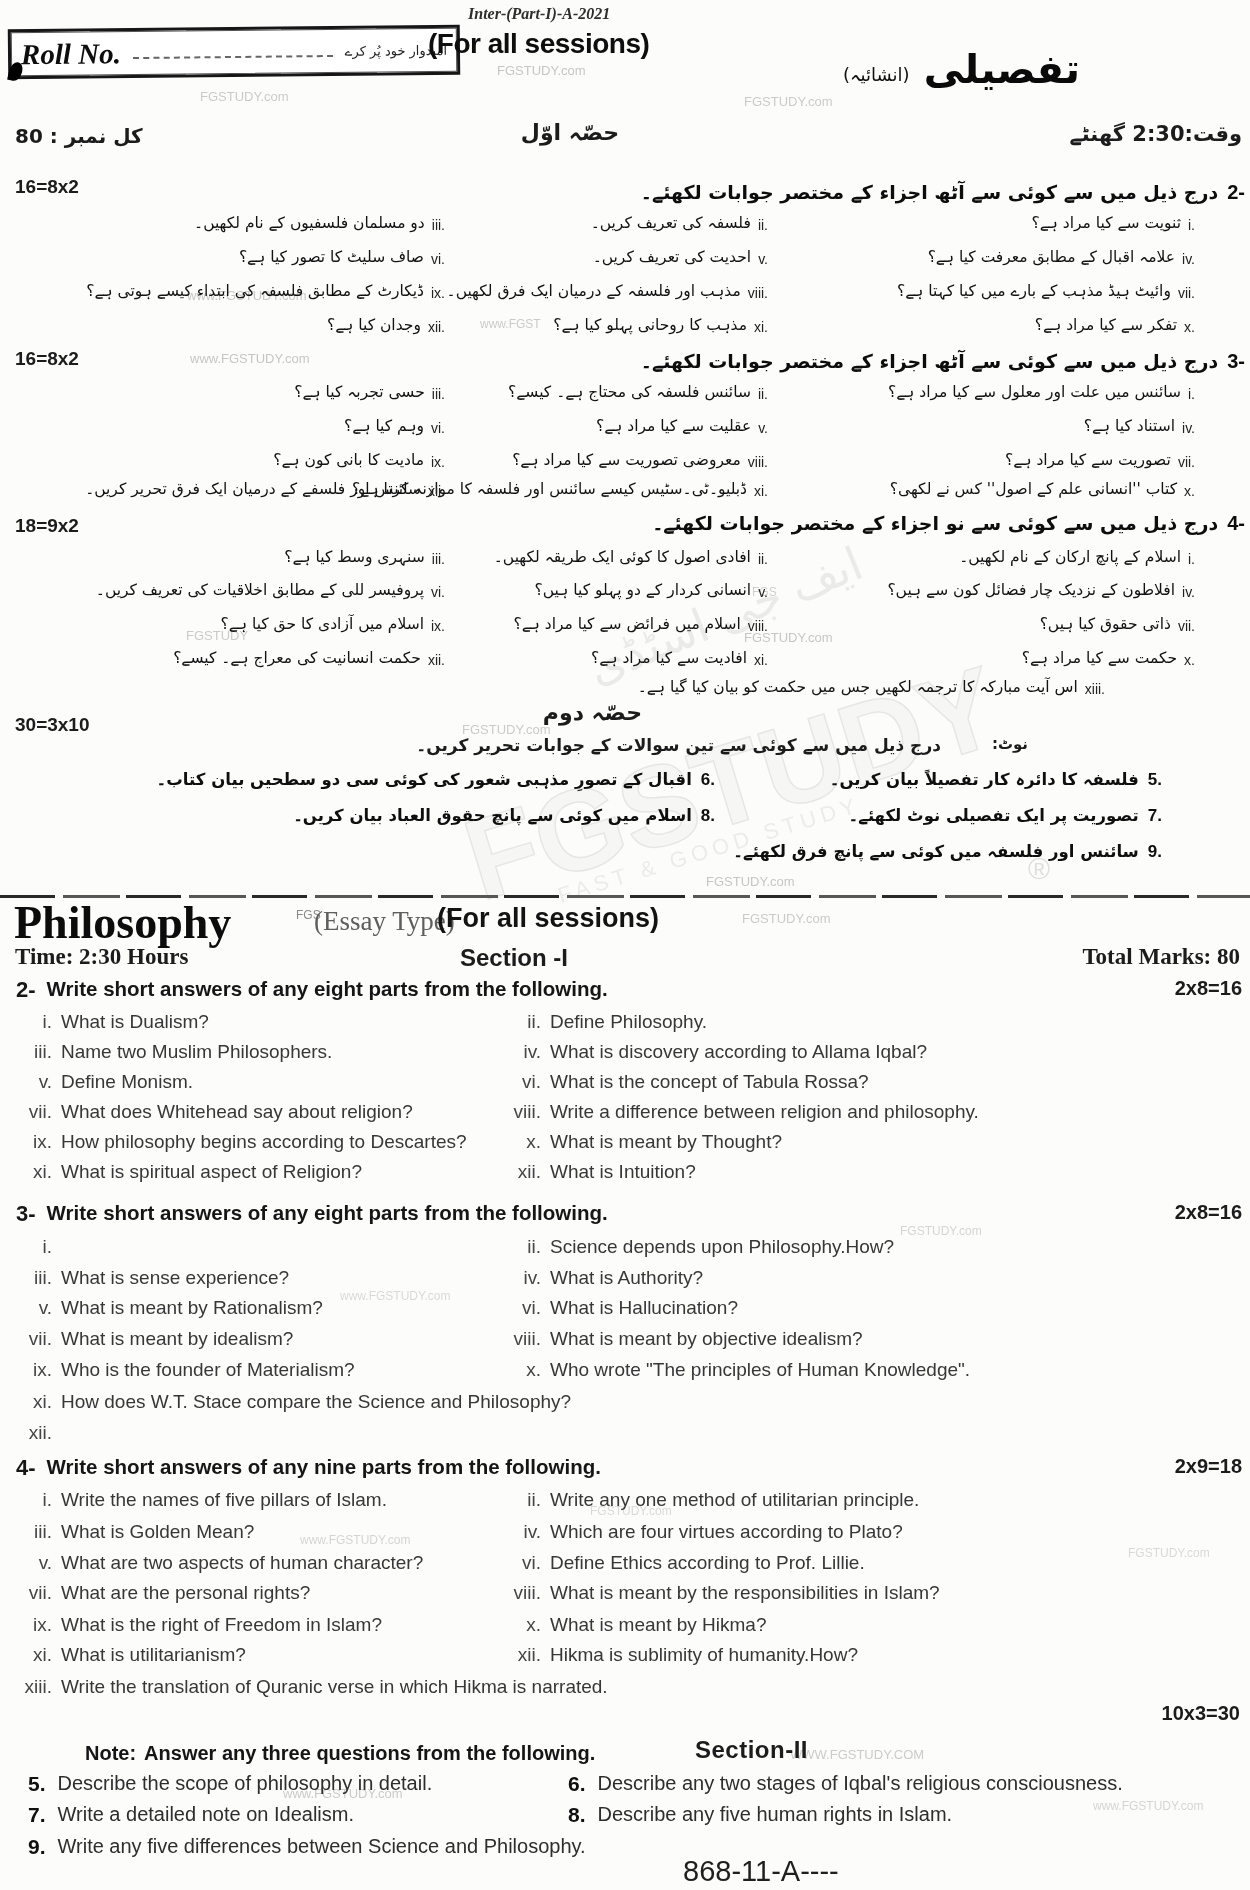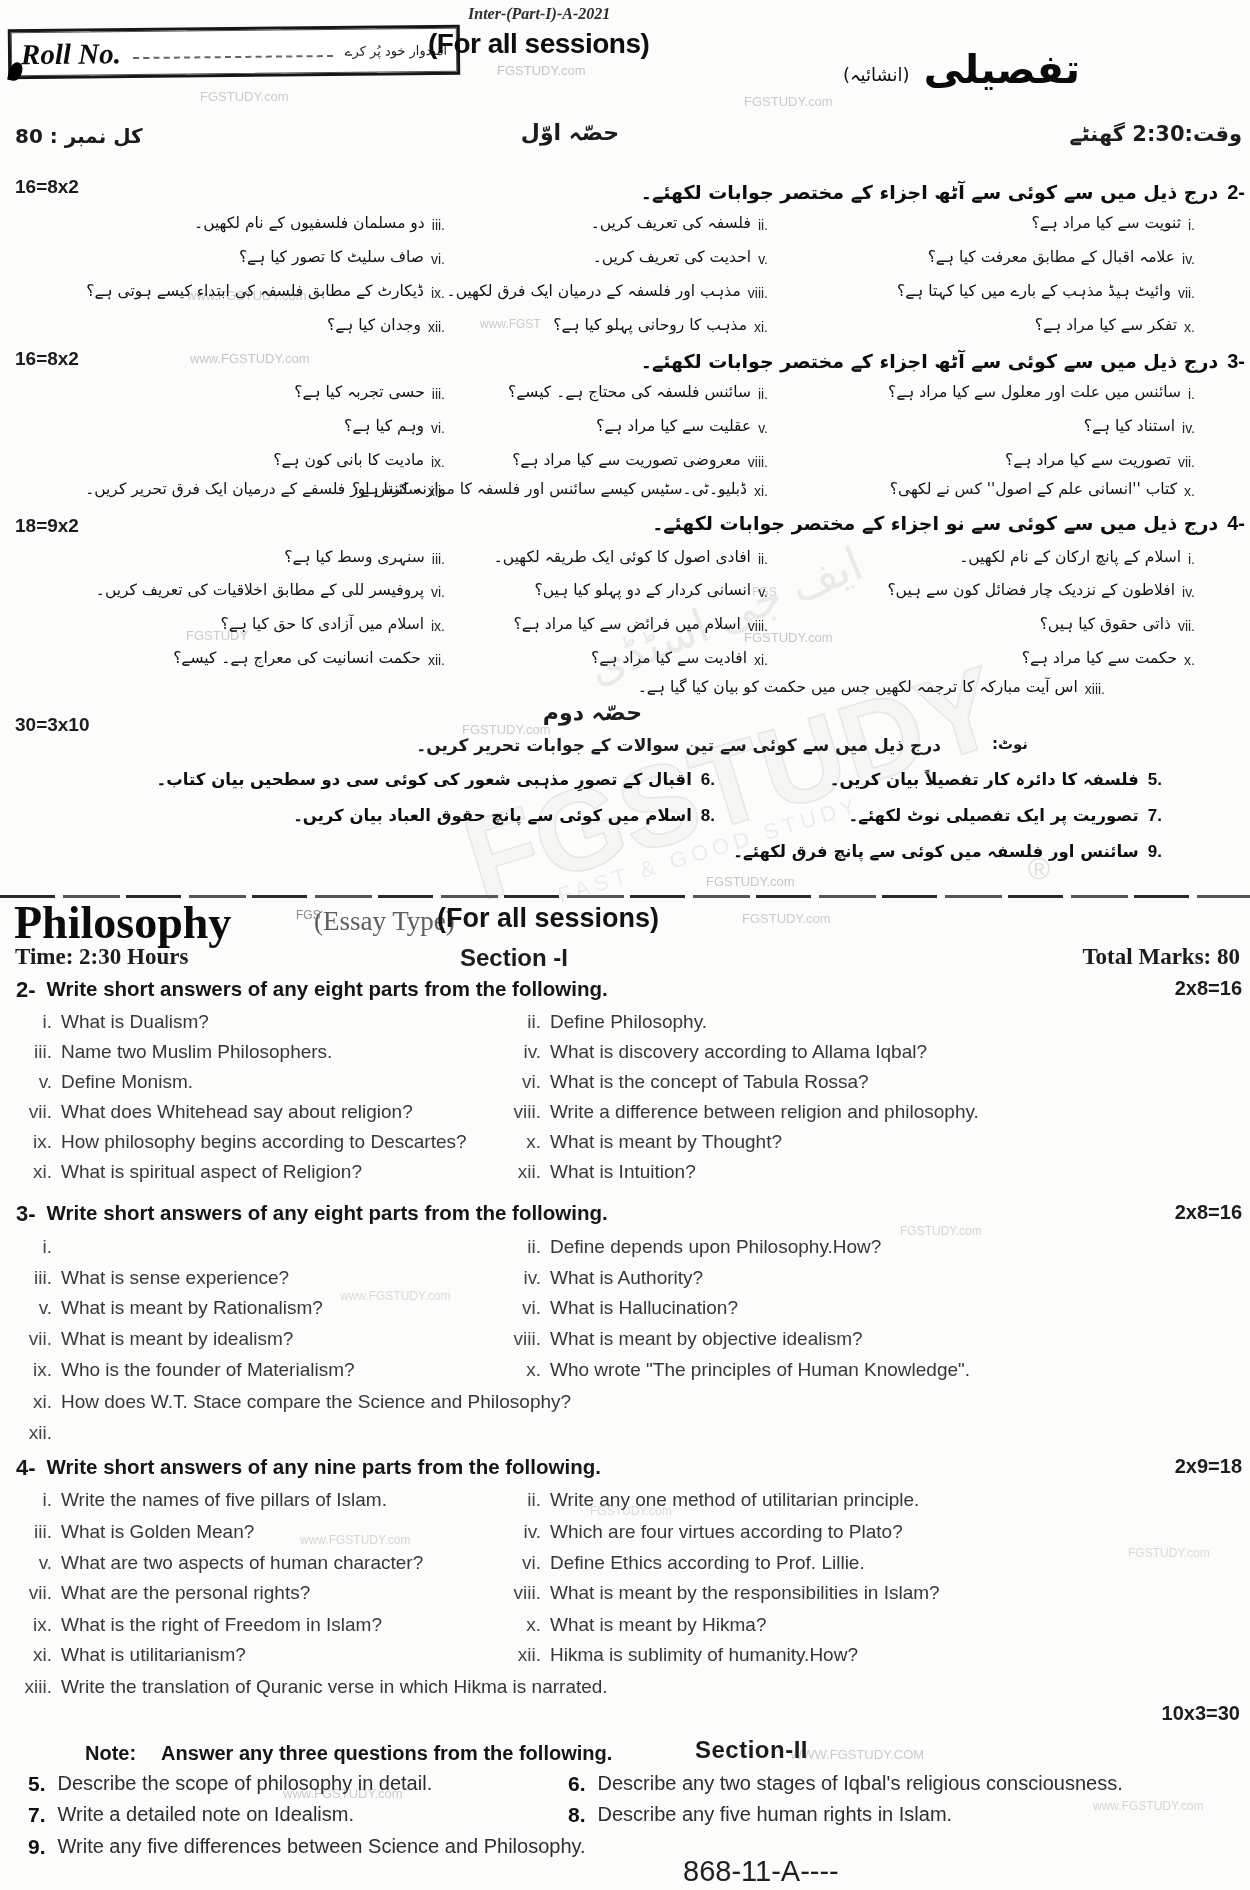--- a/index.html
+++ b/index.html
@@ -56,21 +56,21 @@
   .sec1{position:absolute;left:460px;top:944px;font-weight:bold;font-size:24px;}
   .total-en{position:absolute;right:10px;top:944px;font-family:"Liberation Serif",serif;font-weight:bold;font-size:23px;}
   
   .e-header{position:absolute;left:16px;display:flex;gap:11px;font-weight:bold;font-size:20.5px;color:#161616;white-space:nowrap;}
   .e-header .qn{font-size:22px;}
   .e-marks{position:absolute;right:8px;font-weight:bold;font-size:20px;}
   .e-item{position:absolute;display:flex;white-space:nowrap;font-size:19px;color:#373737;line-height:24px;}
   .e-item .rn{width:44px;text-align:right;margin-right:9px;flex:none;color:#454545;}
   .sec2{position:absolute;left:695px;top:1736px;font-weight:bold;font-size:24px;letter-spacing:0.5px;}
   .sec2m{position:absolute;right:10px;top:1702px;font-weight:bold;font-size:20px;}
-  .enote{position:absolute;left:85px;top:1742px;font-weight:bold;font-size:20px;display:flex;gap:25px;white-space:nowrap;color:#151515;}
+  .enote{position:absolute;left:85px;top:1742px;font-weight:bold;font-size:20px;display:flex;gap:8px;white-space:nowrap;color:#151515;}
   .e-long{position:absolute;display:flex;font-size:20px;color:#2d2d2d;white-space:nowrap;}
   .e-long .qn{font-weight:bold;font-size:21px;color:#101010;margin-right:12px;}
   .footer{position:absolute;left:683px;top:1855px;font-size:29px;color:#1f1f1f;}
 </style>
 </head>
 <body>
 
 <div class="page" id="paper">
   <div id="wm-layer">
       <div class="wm" style="left: 497px; top: 63px; font-size: 13px; opacity: 0.55;">FGSTUDY.com</div>
@@ -381,21 +381,21 @@
       <div class="e-header" style="top: 1201px;">
         <span class="qn">3-</span>
         <span>Write short answers of any eight parts from the following.</span>
       </div>
       <div class="e-marks" style="top: 1201px;">2x8=16</div>
       <div class="e-item" style="top: 1235px; left: 8px;">
         <span class="rn">i.</span>
       </div>
       <div class="e-item" style="top: 1235px; left: 497px;">
         <span class="rn">ii.</span>
-        <span>Define depends upon Philosophy.How?</span>
+        <span>Science depends upon Philosophy.How?</span>
       </div>
       <div class="e-item" style="top: 1266px; left: 8px;">
         <span class="rn">iii.</span>
         <span>What is sense experience?</span>
       </div>
       <div class="e-item" style="top: 1266px; left: 497px;">
         <span class="rn">iv.</span>
         <span>What is Authority?</span>
       </div>
       <div class="e-item" style="top: 1296px; left: 8px;">

